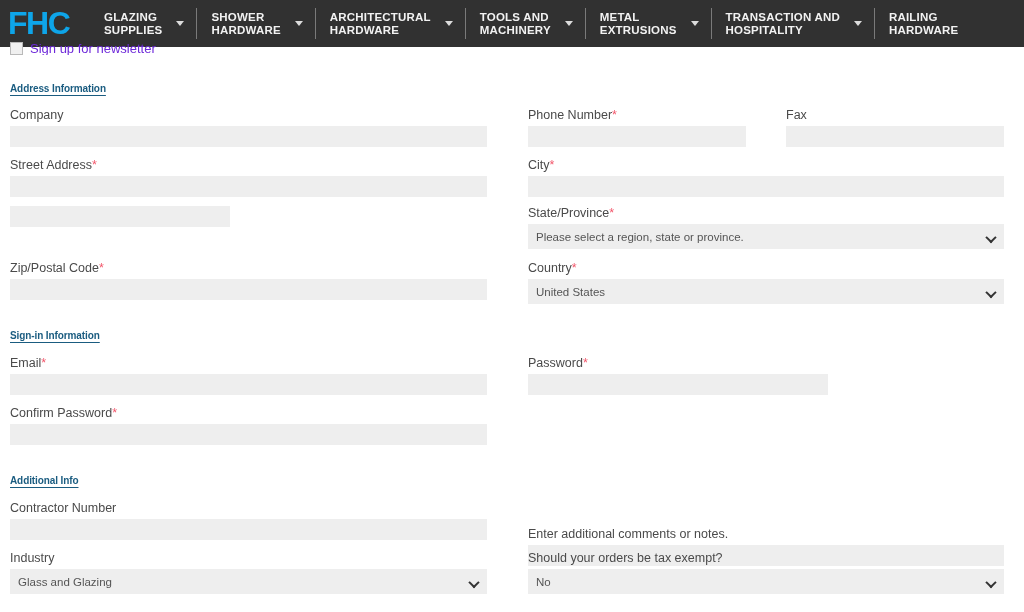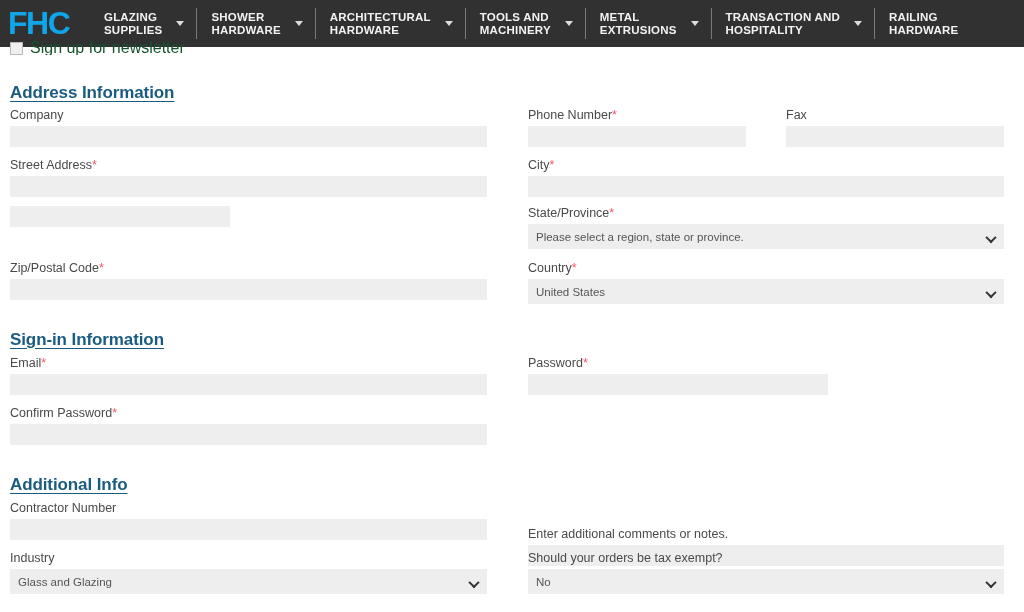--- a/index.html
+++ b/index.html
@@ -74,26 +74,26 @@
     display: flex; align-items: center;
     overflow: hidden;
   }
   .clipped-box {
     width: 13px; height: 13px;
     border: 1px solid #b9b9b9;
     background: #f0f0f0;
     margin-right: 7px;
   }
   .clipped-text {
-    font-size: 16px; color: #14532d;
+    font-size: 13px; color: #6d28d9;
   }
 
   .section-title {
     color: #1a5c80;
-    font-size: 17px;
+    font-size: 10px;
     font-weight: bold;
     text-decoration: underline;
     text-underline-offset: 3px;
     letter-spacing: -0.1px;
     margin: 0;
   }
 
   .fld-label {
     font-size: 12.5px;
     color: #4a4a4a;

